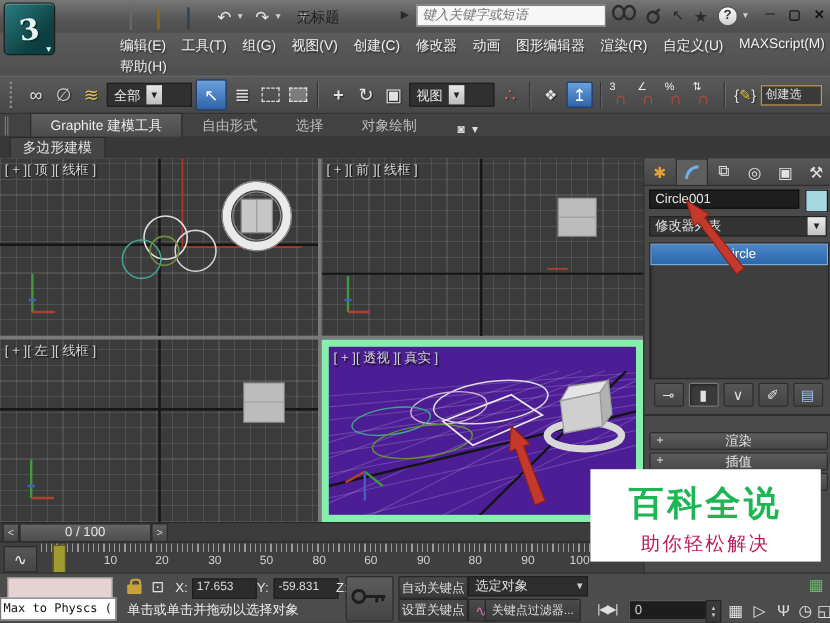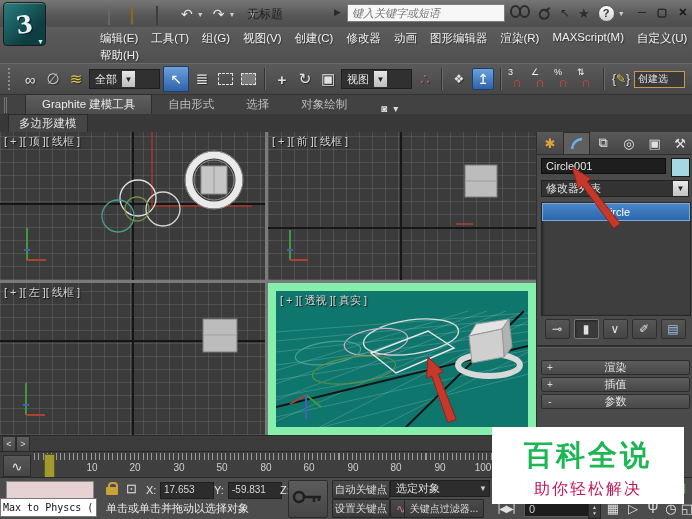--- a/index.html
+++ b/index.html
@@ -69,21 +69,21 @@
   .rtab{font-size:11.5px;color:#bdbdbd;padding:2px 16px;}
   .rtab.active{background:linear-gradient(#5e5e5e,#4c4c4c);color:#ececec;border:1px solid #2c2c2c;border-bottom:none;}
   .rmin{margin-left:18px;color:#ddd;font-size:10px;display:flex;gap:6px;align-items:center;}
   .ribbonsub{left:0;top:114px;width:692px;height:18px;background:#383838;border-bottom:1px solid #2a2a2a;display:flex;align-items:center;}
   .subtab{margin-left:8px;font-size:11.5px;color:#e2e2e2;background:#454545;padding:1px 10px;border:1px solid #2a2a2a;border-bottom:none;}
   
   .vpwrap{left:0;top:132px;width:536px;height:303px;background:#7a7a7a;}
   .vp{position:absolute;background:#3b3b3b;overflow:hidden;
       background-image:repeating-linear-gradient(0deg,rgba(255,255,255,.10) 0 1px,transparent 1px 13px),
                        repeating-linear-gradient(90deg,rgba(255,255,255,.10) 0 1px,transparent 1px 13px);}
-  .vp.persp{background:#0f766e;background-image:none;border:8px solid #86efac;}
+  .vp.persp{background:#4c1d95;background-image:none;border:6px solid #86efac;}
   .vplabel{position:absolute;left:4px;top:2px;font-size:11px;color:#d4d4d4;text-shadow:1px 1px 1px #111;z-index:3;}
   .vpsvg{position:absolute;left:0;top:0;}
   
   .panel{left:536px;top:132px;width:156px;height:346px;background:#4a4a4a;border-left:1px solid #2f2f2f;}
   .ptabs{position:absolute;left:0;top:0;width:156px;height:22px;display:flex;background:linear-gradient(#585858,#464646);border-bottom:1px solid #2e2e2e;}
   .ptab{flex:1;display:flex;align-items:center;justify-content:center;font-size:13px;color:#e0e0e0;}
   .ptab.active{background:#5f5f5f;border:1px solid #2c2c2c;border-bottom:none;}
   .namerow{position:absolute;left:4px;top:26px;display:flex;gap:5px;}
   .namefield{width:125px;height:16px;background:#1e1e1e;border:1px solid #0f0f0f;color:#e6e6e6;
     font-size:11px;padding:0 4px;box-sizing:border-box;font-family:"Liberation Sans",sans-serif;}
@@ -140,21 +140,21 @@
     font-size:11px;color:#e0e0e0;display:flex;align-items:center;padding-left:5px;box-sizing:border-box;}
   .seldrop .da{position:absolute;right:2px;font-size:8px;color:#ccc;}
   .framefield{position:absolute;left:524px;top:22px;width:60px;height:15px;background:#1d1d1d;border:1px solid #5a5a5a;
     font-size:11px;color:#cfcfcf;padding:0 4px;display:flex;align-items:center;}
   .spin{position:absolute;left:588px;top:22px;width:11px;height:17px;background:#3a3a3a;border:1px solid #252525;
     display:flex;flex-direction:column;align-items:center;justify-content:center;font-size:5px;color:#ccc;line-height:6px;}
   .pbicn{position:absolute;top:21px;width:18px;height:18px;display:flex;align-items:center;justify-content:center;
     font-size:13px;color:#e0e0e0;}
   .isoicn{position:absolute;left:674px;top:2px;font-size:13px;color:#6ab86a;}
   
-  .watermark{left:492px;top:427px;width:192px;height:77px;background:#ffffff;z-index:40;text-align:center;}
+  .watermark{left:492px;top:391px;width:192px;height:77px;background:#ffffff;z-index:40;text-align:center;}
   .wmtitle{margin-top:9px;font-size:29px;font-weight:bold;letter-spacing:3px;}
   .wmsub{margin-top:3px;font-size:16px;color:#be185d;letter-spacing:2px;}
 </style>
 </head>
 <body>
 
 <div class="app">
 
   <div class="abs titlebar"></div>
   <div class="abs logo">
@@ -195,22 +195,22 @@
     <div class="menurow mr1">
       <span class="menuitem">编辑(E)</span>
       <span class="menuitem">工具(T)</span>
       <span class="menuitem">组(G)</span>
       <span class="menuitem">视图(V)</span>
       <span class="menuitem">创建(C)</span>
       <span class="menuitem">修改器</span>
       <span class="menuitem">动画</span>
       <span class="menuitem">图形编辑器</span>
       <span class="menuitem">渲染(R)</span>
+      <span class="menuitem">自定义(U)</span>
       <span class="menuitem">MAXScript(M)</span>
-      <span class="menuitem">自定义(U)</span>
     </div>
     <div class="menurow mr2">
       <span class="menuitem">帮助(H)</span>
     </div>
   </div>
 
   <div class="abs toolbar">
     <span class="grip"></span>
     <span class="ticn">∞</span>
     <span class="ticn" style="color:#c8c8c8;">∅</span>
@@ -411,20 +411,21 @@
       <span class="st">-</span>
       <span class="lb">参数</span>
     </div>
     <svg class="panelarrow" width="100" height="80">
       <polygon points="17,11 36,22.6 32.2,25.6 65.2,67.6 58.8,72.4 27,29.4 23.2,32.4" fill="#c4392b" stroke="#8e2218" stroke-width="1"></polygon>
     </svg>
   </div>
 
   <div class="abs timeslider">
     <span class="tsbtn" style="margin-left:2px;">&lt;</span>
+    <span class="tshandle">0 / 100</span>
     <span class="tsbtn">&gt;</span>
   </div>
 
   <div class="abs trackbar">
     <span class="curvebtn">∿</span>
     <div class="tbruler"></div>
     <span class="tbnum" style="left:48px;">0</span>
     <span class="tbnum" style="left:92px;">10</span>
     <span class="tbnum" style="left:135px;">20</span>
     <span class="tbnum" style="left:179px;">30</span>

